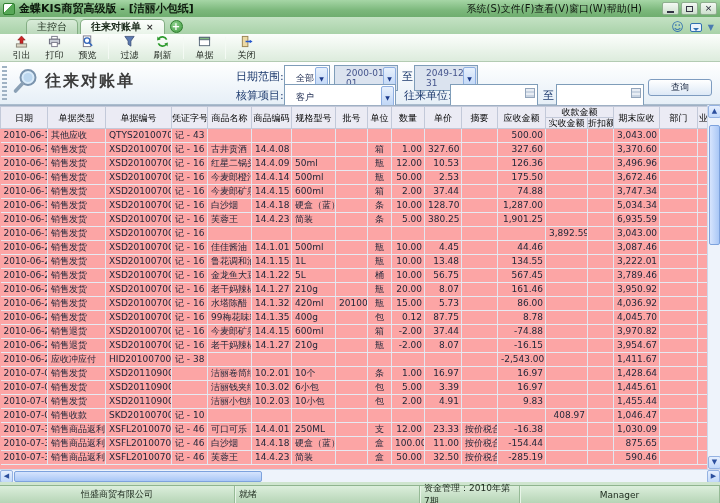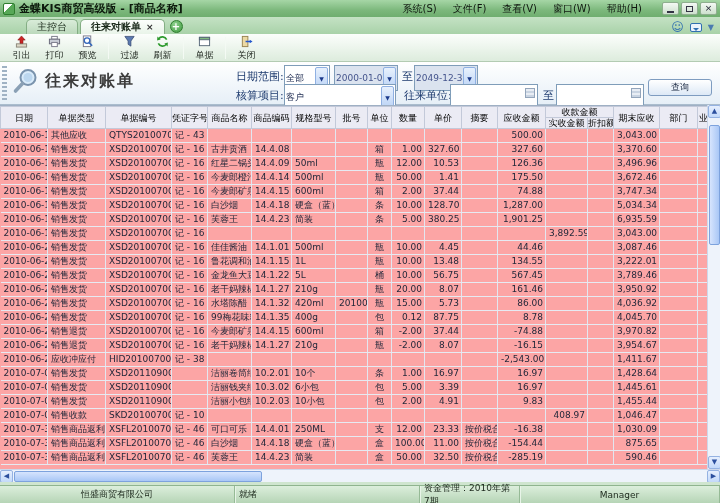--- a/index.html
+++ b/index.html
@@ -5,21 +5,21 @@
   * { box-sizing: border-box; margin: 0; padding: 0; }
   html,body { width:720px; height:503px; overflow:hidden; }
   body { font-family:"DejaVu Sans", sans-serif; font-size:9px; color:#222; background:#cfe5cf; position:relative; }
 
   
   .titlebar { position:absolute; left:0; top:0; width:720px; height:17px;
     background:linear-gradient(180deg,#a6d6a6,#7cb87c 60%,#6fae6f); display:flex; align-items:center; padding:0 3px; }
   .app-icon { width:12px; height:12px; margin-right:4px; border:1px solid #2e7d2e; border-radius:2px;
     background:linear-gradient(135deg,#ffffff 45%,#57a857 45%); flex:0 0 auto; }
   .win-title { font-size:11px; font-weight:bold; color:#0d1a0d; white-space:nowrap; }
-  .menubar { position:absolute; right:78px; top:0; height:17px; display:flex; align-items:center; gap:16px; }
+  .menubar { position:absolute; right:78px; top:0; height:17px; display:flex; align-items:center; gap:0; }
   .menu-item { font-size:10px; color:#101810; cursor:default; }
   .winbtns { position:absolute; right:3px; top:2px; display:flex; gap:2px; }
   .wbtn { width:17px; height:13px; border:1px solid #8fae8f; border-radius:2px;
     background:linear-gradient(180deg,#f4f9f4,#cde0cd); display:flex; align-items:center; justify-content:center;
     font-size:9px; color:#223; line-height:1; }
   .glyph-min { width:7px; height:2px; background:#334; margin-top:6px; }
   .glyph-restore { width:7px; height:6px; border:1px solid #334; }
 
   
   .tabbar { position:absolute; left:0; top:17px; width:720px; height:17px;
@@ -47,21 +47,21 @@
 
   
   .filterband { position:absolute; left:0; top:62px; width:720px; height:43px;
     background:linear-gradient(180deg,#ffffff,#e6eff7); border-bottom:1px solid #aabccd; }
   .grip { position:absolute; left:2px; top:4px; width:5px; height:34px;
     background:repeating-linear-gradient(180deg,#9fb2c4 0 2px,transparent 2px 4px); }
   .report-head { position:absolute; left:12px; top:6px; display:flex; align-items:center; gap:7px; }
   .report-title { font-size:16px; font-weight:bold; color:#3c3c3c; letter-spacing:2px; }
   .flabel { position:absolute; font-size:11px; color:#1d3a6e; white-space:nowrap; }
   .cbo, .txt { position:absolute; height:26px; background:#fff; border:1px solid #7f9db9; font-size:9px; color:#1c2a50;
-    display:flex; align-items:center; padding-left:1px; }
+    display:flex; align-items:center; padding-left:11px; }
   .cbo .arrow { position:absolute; right:1px; top:1px; bottom:1px; width:13px;
     background:linear-gradient(180deg,#e8f1fd,#bcd4f6); border:1px solid #8fb0e2; border-radius:2px;
     display:flex; align-items:center; justify-content:center; font-size:6px; color:#1b3a8c; }
   .cbo.disabled { background:#dbe3ef; color:#44548c; }
   .txt .browse { position:absolute; right:2px; top:3px; width:10px; height:10px; border:1px solid #93a5bb;
     background:repeating-linear-gradient(180deg,#e8edf4 0 2px,#c9d4e2 2px 4px); }
   .query-btn { position:absolute; right:8px; top:17px; width:64px; height:17px; border:1px solid #7e9cc0; border-radius:3px;
     background:linear-gradient(180deg,#ffffff,#dde9f6); font-size:9px; color:#14223c; display:flex; align-items:center; justify-content:center; }
 
   
@@ -89,21 +89,21 @@
   .statusbar { position:absolute; left:0; top:485px; width:720px; height:18px;
     background:linear-gradient(180deg,#dcEEdc,#b6d5b6); border-top:1px solid #8fb48f; display:flex; align-items:center; font-size:9px; color:#1c281c; }
   .seg { height:100%; display:flex; align-items:center; border-right:1px solid #96ba96; box-shadow:1px 0 0 #e8f4e8; padding:0 4px; }
   .seg.center { justify-content:center; }
 </style>
 </head>
 <body>
 
 <div class="titlebar">
   <div class="app-icon"></div>
-  <div class="win-title">金蝶KIS商贸高级版 - [商品名称]</div>
+  <div class="win-title">金蝶KIS商贸高级版 - [洁丽小包纸]</div>
   <div class="menubar">
     <span class="menu-item">系统(S)</span>
     <span class="menu-item">文件(F)</span>
     <span class="menu-item">查看(V)</span>
     <span class="menu-item">窗口(W)</span>
     <span class="menu-item">帮助(H)</span>
   </div>
   <div class="winbtns">
     <div class="wbtn">
         <span class="glyph-min"></span>
@@ -348,21 +348,21 @@
           <td class="">2010-06-15</td>
           <td class="">销售发货</td>
           <td class="">XSD20100700001</td>
           <td class="">记 - 16</td>
           <td class="">今麦郎橙汁</td>
           <td class="">14.4.14</td>
           <td class="">500ml</td>
           <td class=""></td>
           <td class="c">瓶</td>
           <td class="r">50.00</td>
-          <td class="r">1.41</td>
+          <td class="r">2.53</td>
           <td class=""></td>
           <td class="r">175.50</td>
           <td class="r"></td>
           <td class="r"></td>
           <td class="r">3,672.46</td>
           <td class=""></td>
           <td class=""></td>
         </tr>
         <tr>
           <td class="">2010-06-15</td>

